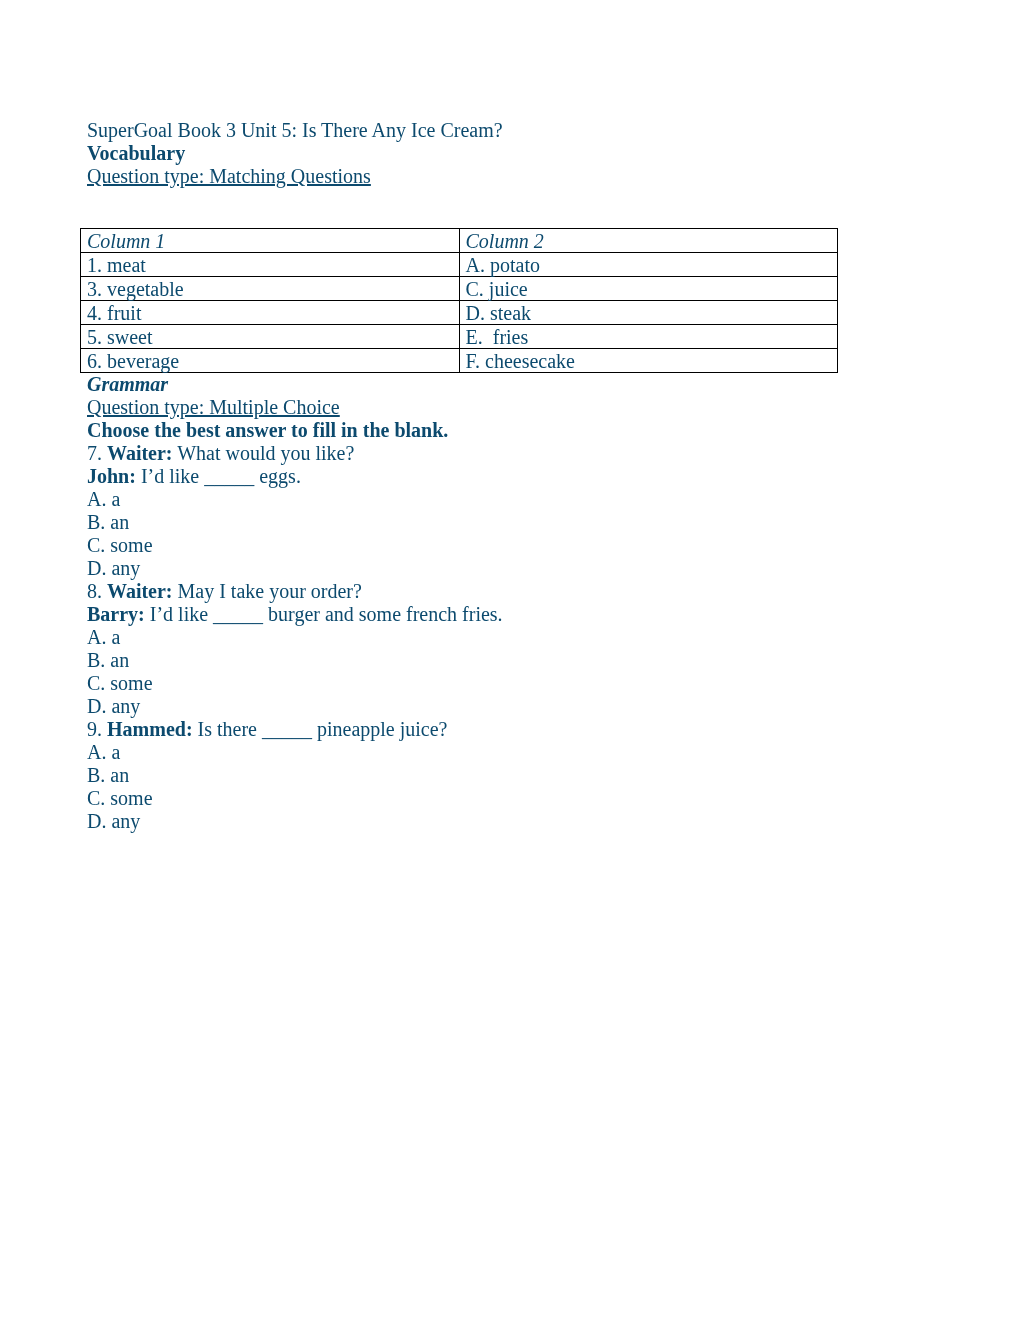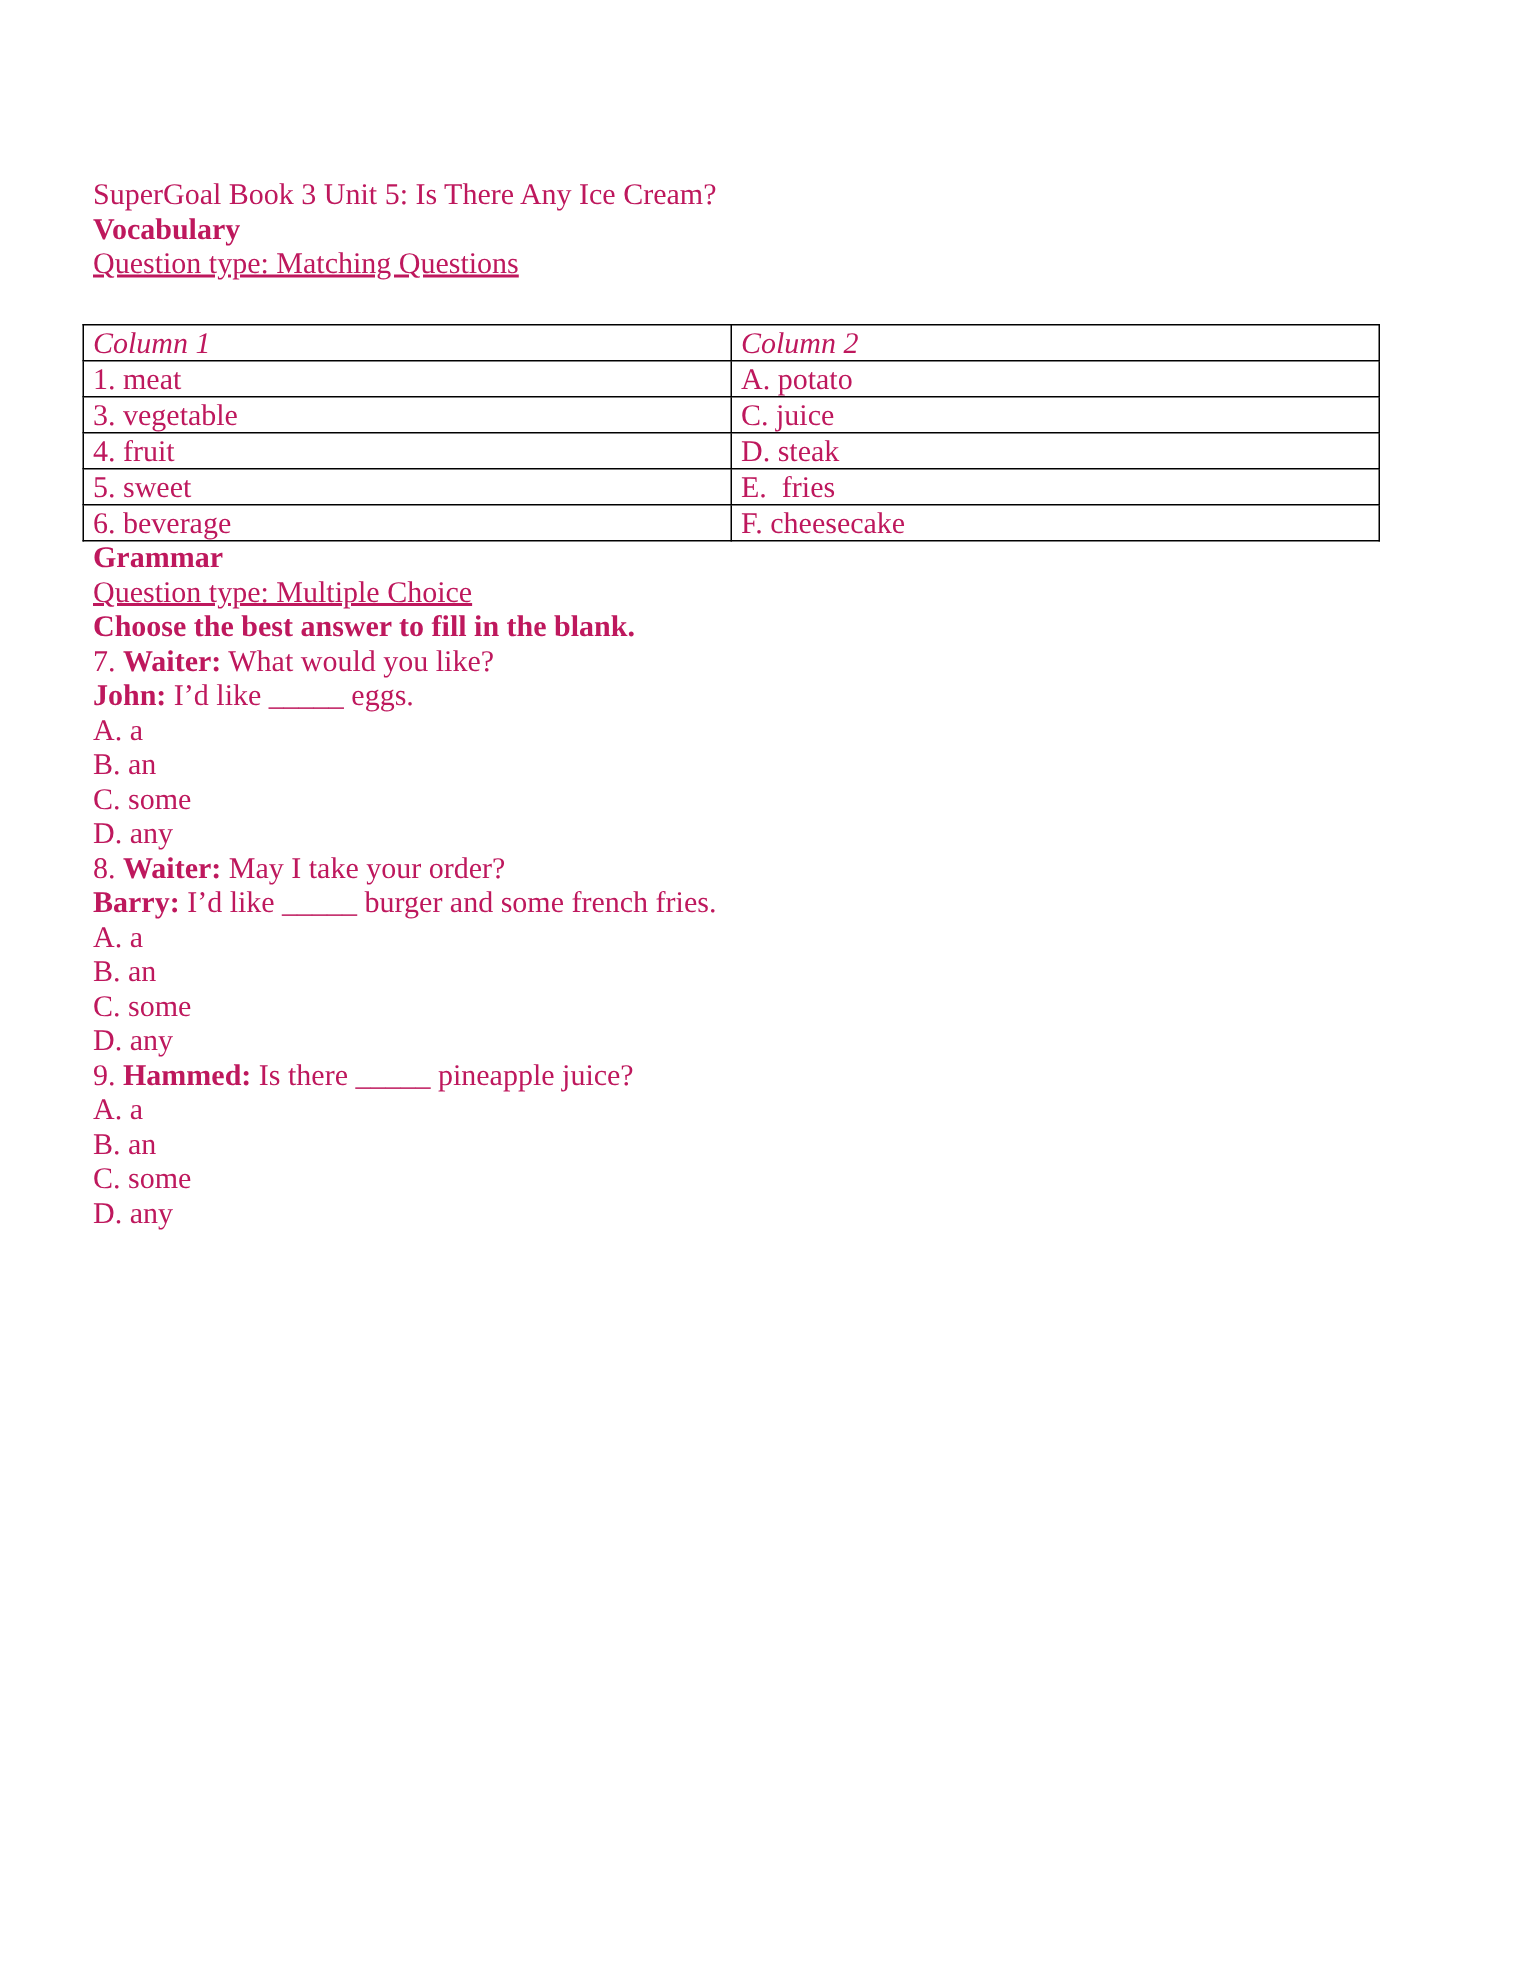--- a/index.html
+++ b/index.html
@@ -7,54 +7,54 @@
     padding: 0;
     background: #ffffff;
   }
   .page {
     position: relative;
     width: 1020px;
     height: 1320px;
     background: #ffffff;
     font-family: "Liberation Serif", "DejaVu Serif", serif;
     font-size: 20px;
-    color: #be185d;
+    color: #0c4a6e;
     overflow: hidden;
     box-sizing: border-box;
-    padding: 119px 142px 0 62px;
+    padding: 119px 142px 0 87px;
   }
   p.line {
     margin: 0;
     line-height: 23px;
     white-space: pre-wrap;
   }
   .gap1 { margin-top: 22px; }      
   .gap2 { margin-top: 46px; }      
   .b { font-weight: bold; }
   .u { text-decoration: underline; }
   .i { font-style: italic; }
   table.match {
     border-collapse: collapse;
-    width: 865px;
+    width: 758px;
     margin-left: -7px;
-    margin-top: 28px;
+    margin-top: 40px;
     table-layout: fixed;
   }
   table.match td {
     border: 1px solid #000000;
     width: 50%;
     height: 23px;
     padding: 0 0 0 6px;
     font-size: 20px;
     line-height: 22px;
     white-space: pre-wrap;
     vertical-align: middle;
   }
   .tbl-wrap { }
-  .grammar-heading { margin-top: 38px; }
+  .grammar-heading { margin-top: 38px; font-style: italic; }
 </style>
 </head>
 <body>
 
 <div class="page">
 
   <p class="line">SuperGoal Book 3 Unit 5: Is There Any Ice Cream?</p>
 
   <p class="line gap1 b">Vocabulary</p>
 

